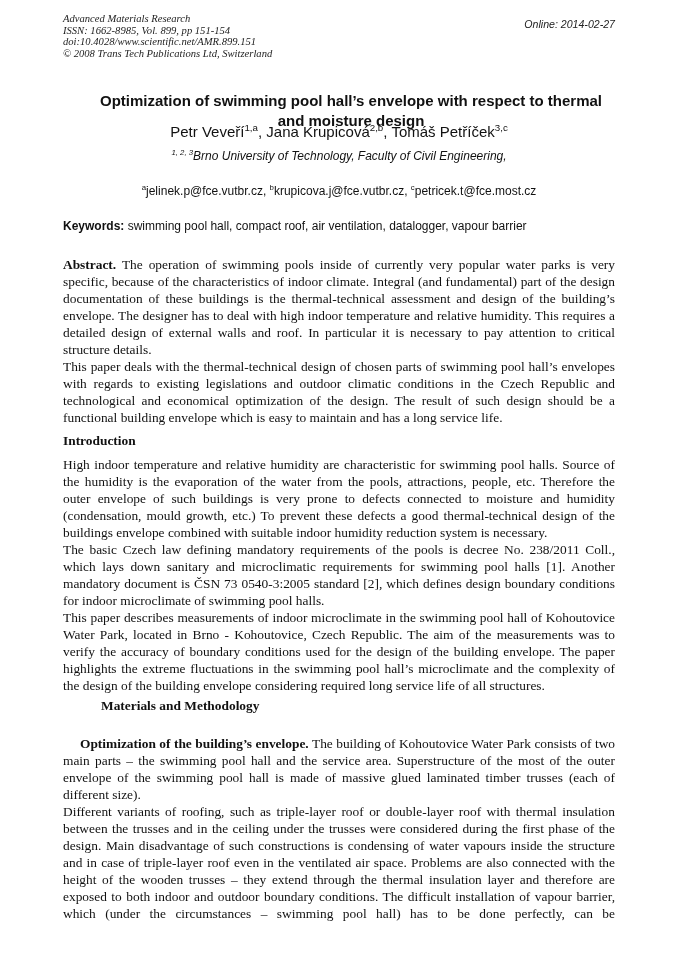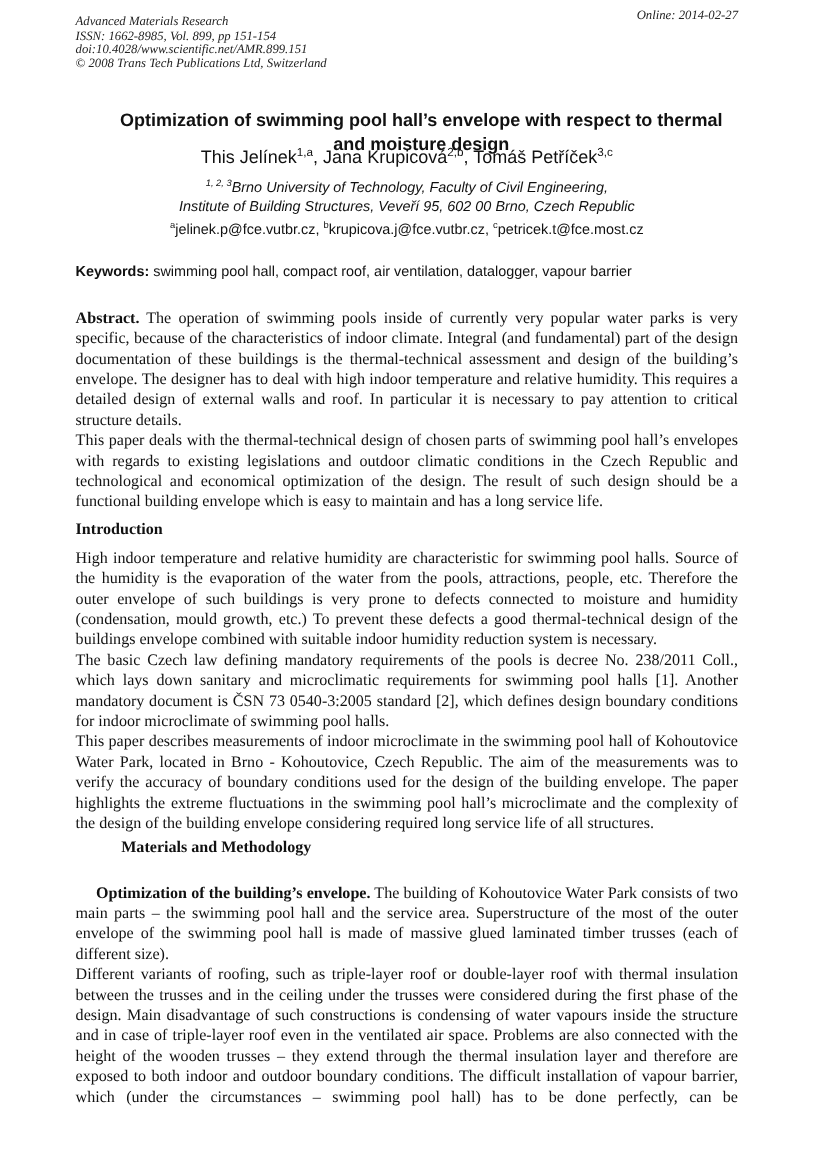--- a/index.html
+++ b/index.html
@@ -20,22 +20,22 @@
       top: 13px;
       font-family: "Liberation Serif", serif;
       font-style: italic;
       font-size: 10.6px;
       line-height: 11.6px;
       color: #222;
     }
     .header-right {
       position: absolute;
       right: 63px;
-      top: 8px;
-      font-family: Liberation Serif, serif;
+      top: 19px;
+      font-family: Liberation Sans, sans-serif;
       font-style: italic;
       font-size: 10.6px;
       line-height: 11.6px;
       color: #222;
     }
     .title {
       position: absolute;
       left: 63px;
       width: 552px;
       top: 79px;
@@ -124,26 +124,25 @@
   <div>© 2008 Trans Tech Publications Ltd, Switzerland</div>
 </div>
 <div class="header-right">Online: 2014-02-27</div>
 
 <h1 class="title">
   <span>Optimization of swimming pool hall’s envelope with respect to thermal</span><br>
   <span>and moisture design</span>
 </h1>
 
 <div class="authors">
-  <span>This Jelínek</span><sup>1,a</sup>, <span>Jana Krupicová</span><sup>2,b</sup>, <span>Tomáš Petříček</span><sup>3,c</sup>
+  <span>Petr Veveří</span><sup>1,a</sup>, <span>Jana Krupicová</span><sup>2,b</sup>, <span>Tomáš Petříček</span><sup>3,c</sup>
 </div>
 
 <div class="affil">
   <sup>1, 2, 3</sup><span>Brno University of Technology, Faculty of Civil Engineering,</span><br>
-  <span>Institute of Building Structures, Veveří 95, 602 00 Brno, Czech Republic</span>
 </div>
 
 <div class="emails">
   <sup>a</sup><span>jelinek.p@fce.vutbr.cz</span>, <sup>b</sup><span>krupicova.j@fce.vutbr.cz</span>, <sup>c</sup><span>petricek.t@fce.most.cz</span>
 </div>
 
 <div class="keywords">
   <b>Keywords:</b><span> swimming pool hall, compact roof, air ventilation, datalogger, vapour barrier</span>
 </div>
 

